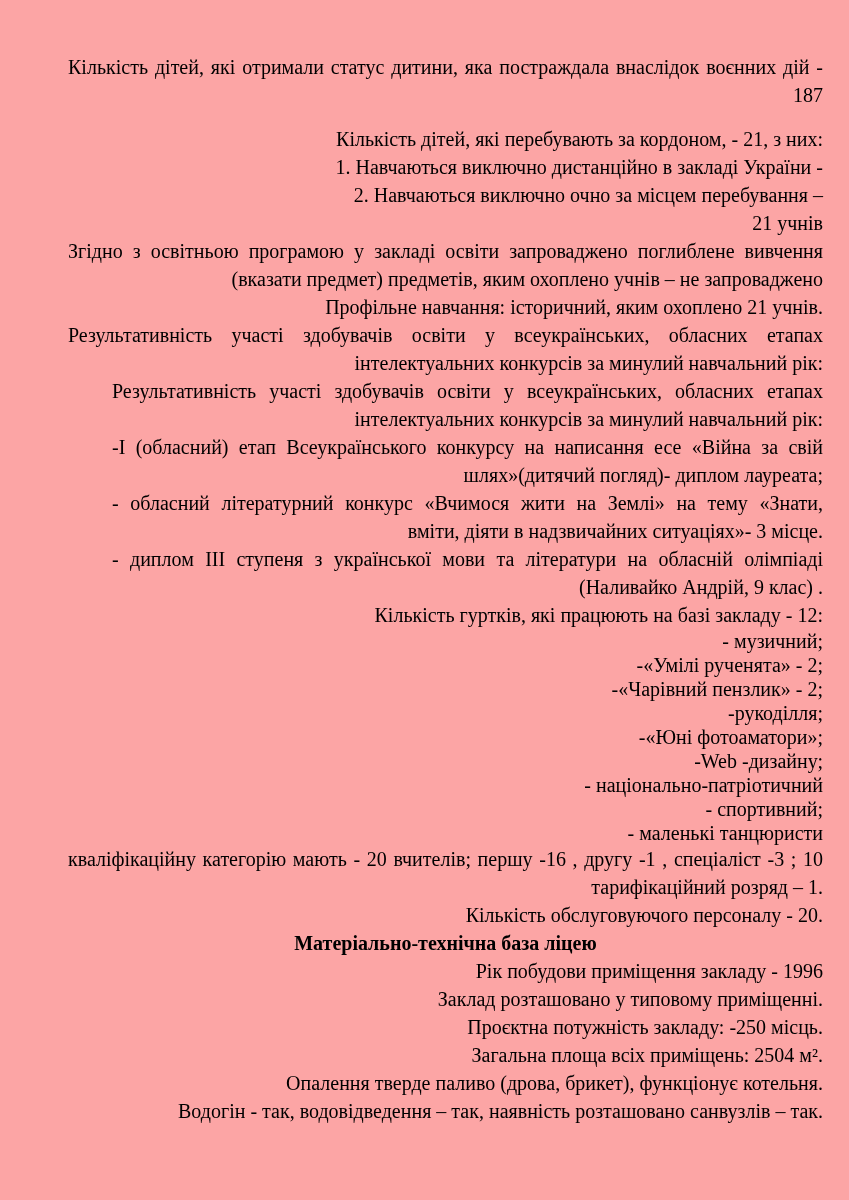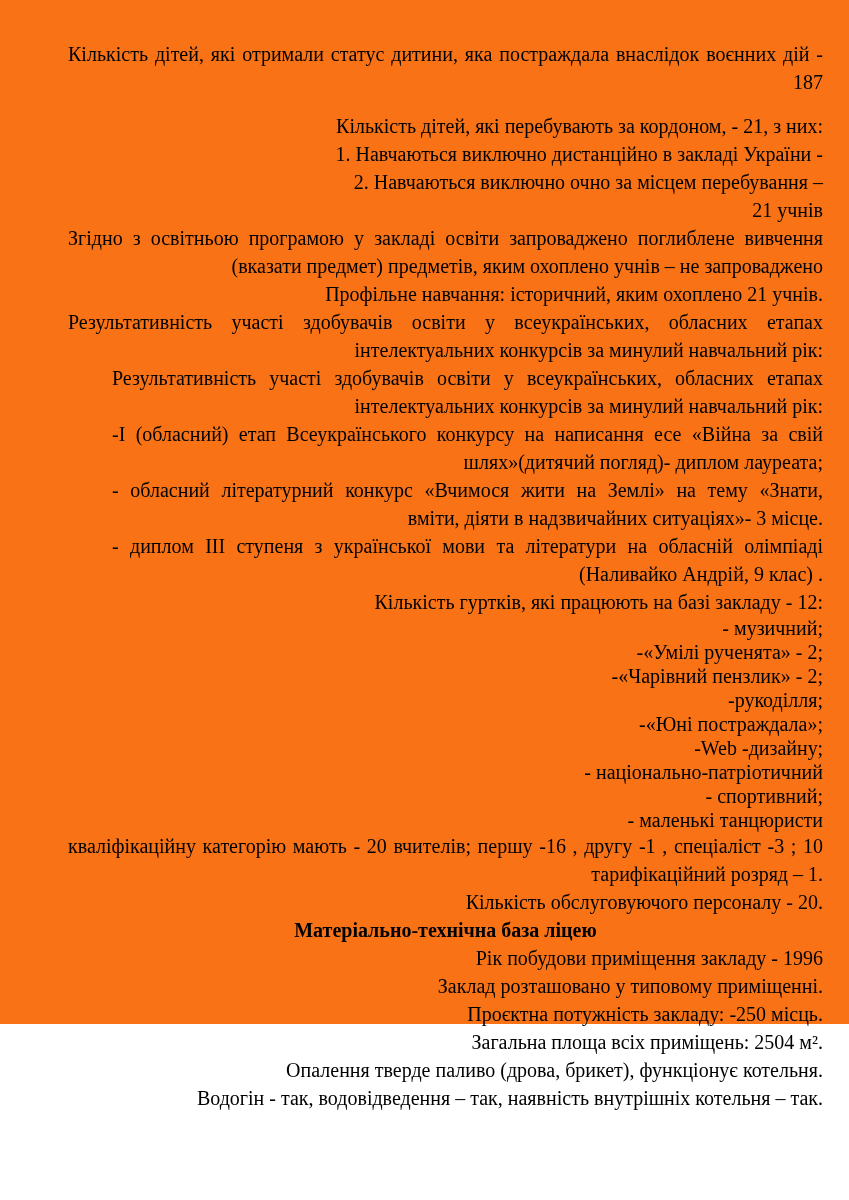--- a/index.html
+++ b/index.html
@@ -10,23 +10,23 @@
   body {
     width: 849px;
     height: 1200px;
     overflow: hidden;
     color: #000000;
     font-family: "Liberation Serif", "DejaVu Serif", serif;
   }
   #page {
     box-sizing: border-box;
     width: 849px;
-    height: 1024px;
-    padding: 40px 26px 40px 68px;
-    background: #f97316;
+    height: 1200px;
+    padding: 53px 26px 40px 68px;
+    background: #fca5a5;
   }
   .ln {
     font-size: 20px;
     line-height: 28px;
     white-space: normal;
     text-align: right;
   }
   .ln.tight { line-height: 24px; }
   .ln.just {
     text-align: justify;
@@ -63,29 +63,29 @@
       <div class="ln">шлях»(дитячий погляд)- диплом лауреата;</div>
       <div class="ln just ind-tab">- обласний літературний конкурс «Вчимося жити на Землі» на тему «Знати,</div>
       <div class="ln">вміти, діяти в надзвичайних ситуаціях»- 3 місце.</div>
       <div class="ln just ind-tab">- диплом ІІІ ступеня з української мови та літератури на обласній олімпіаді</div>
       <div class="ln">(Наливайко Андрій, 9 клас) .</div>
       <div class="ln ind-tab">Кількість гуртків, які працюють на базі закладу - 12:</div>
       <div class="ln tight">- музичний;</div>
       <div class="ln tight">-«Умілі рученята» - 2;</div>
       <div class="ln tight">-«Чарівний пензлик» - 2;</div>
       <div class="ln tight">-рукоділля;</div>
-      <div class="ln tight">-«Юні постраждала»;</div>
+      <div class="ln tight">-«Юні фотоаматори»;</div>
       <div class="ln tight">-Web -дизайну;</div>
       <div class="ln tight">- національно-патріотичний</div>
       <div class="ln tight">- спортивний;</div>
       <div class="ln tight">- маленькі танцюристи</div>
       <div class="ln just">кваліфікаційну категорію мають - 20 вчителів; першу -16 , другу -1 , спеціаліст -3 ; 10</div>
       <div class="ln">тарифікаційний розряд – 1.</div>
       <div class="ln ind-tab">Кількість обслуговуючого персоналу - 20.</div>
       <div class="ln heading">Матеріально-технічна база ліцею</div>
       <div class="ln ind-tab">Рік побудови приміщення закладу - 1996</div>
       <div class="ln ind-tab">Заклад розташовано у  типовому приміщенні.</div>
       <div class="ln ind-tab">Проєктна потужність закладу: -250 місць.</div>
       <div class="ln ind-tab">Загальна площа всіх приміщень: 2504 м².</div>
       <div class="ln ind-tab">Опалення тверде паливо (дрова, брикет), функціонує котельня.</div>
-      <div class="ln ind-tab">Водогін  - так, водовідведення – так, наявність внутрішніх котельня – так.</div>
+      <div class="ln ind-tab">Водогін  - так, водовідведення – так, наявність розташовано санвузлів – так.</div>
     </div>
 </div>
 
 </body></html>

